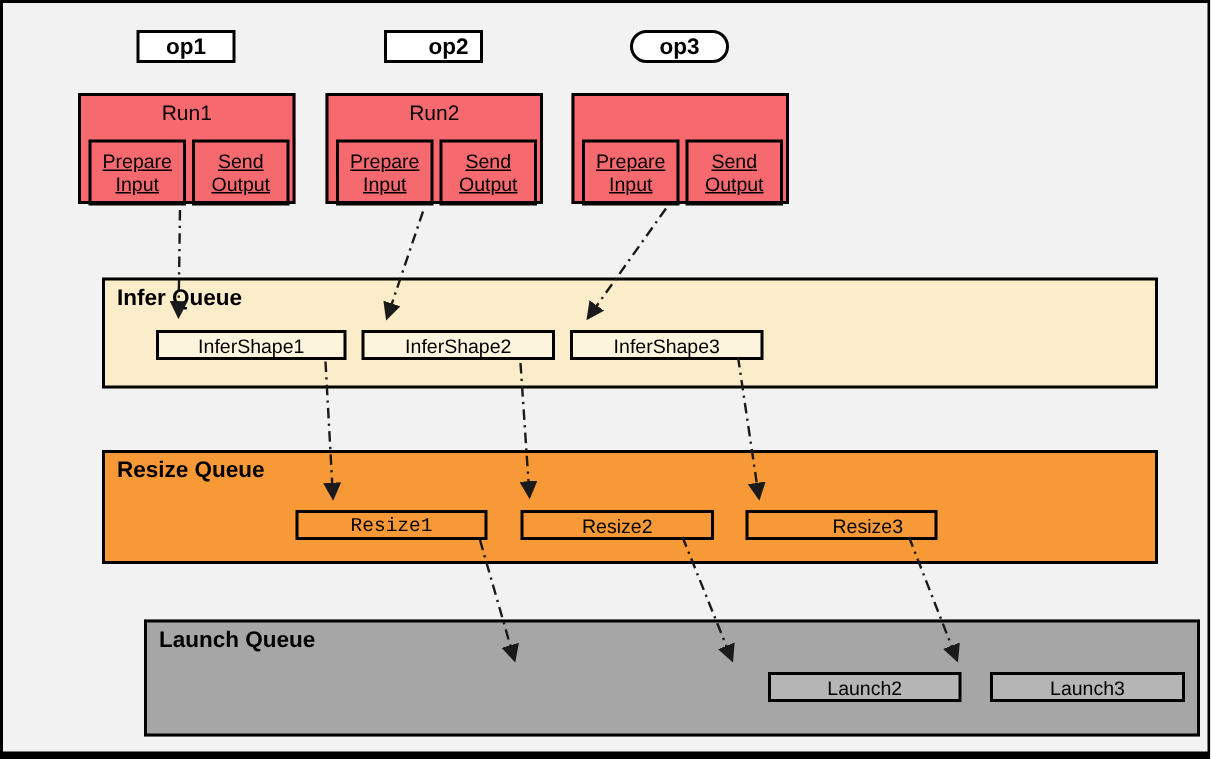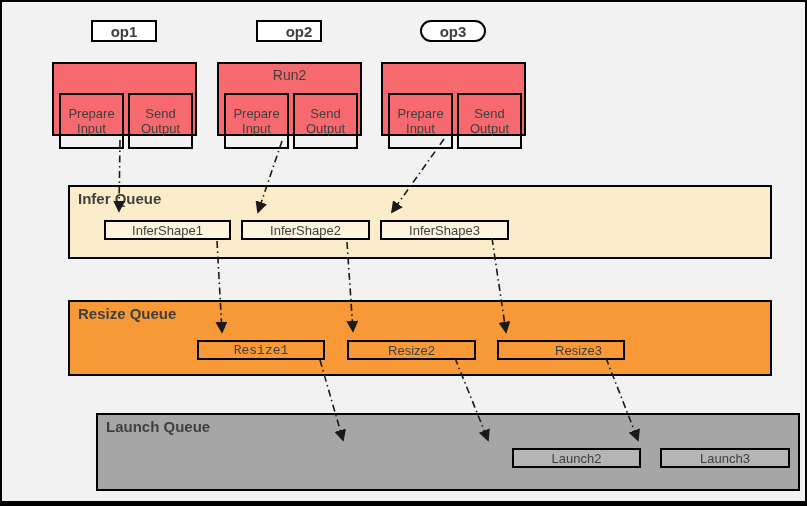--- a/index.html
+++ b/index.html
@@ -1,20 +1,20 @@
 <!DOCTYPE html>
 <html><head>
 <meta charset="utf-8">
 <style>
   html,body { margin:0; padding:0; background:#ffffff; }
   .canvas {
     position:relative; width:807px; height:506px;
     background:#F2F2F2;
     font-family:"Liberation Sans", sans-serif;
-    color:#404040;
+    color:#000000;
     overflow:hidden;
   }
   .frame-border {
     position:absolute; inset:0; box-sizing:border-box;
     border:2px solid #000; border-bottom-width:5px;
     pointer-events:none; z-index:60;
   }
   
   .op {
     position:absolute; top:20px; width:66px; height:22px;
@@ -25,24 +25,24 @@
   #op1 { left:91px; } #op2 { left:256px;padding-left:20px; } #op3 { left:420px;border-radius:11px; }
 
   
   .run {
     position:absolute; top:62px; width:145px; height:74px;
     box-sizing:border-box; border:2px solid #000; z-index:5;
   }
   #run1 { left:52px; } #run2 { left:217px; } #run3 { left:381px; }
   .run-title { text-align:center; font-size:14px; margin-top:3px; }
   .sub {
-    position:absolute; top:29px; width:65px; height:56px;
+    position:absolute; top:29px; width:65px; height:44px;
     box-sizing:border-box; border:2px solid #000;
     display:flex; flex-direction:column; align-items:center; justify-content:center;
-    font-size:13px; line-height:15px; text-align:right;
+    font-size:13px; line-height:15px; text-align:right;text-decoration:underline;
   }
   .sub.prepare { left:5px; }
   .sub.send { left:74px; }
 
   
   .queue {
     position:absolute; left:68px; width:704px;
     box-sizing:border-box; border:2px solid #000; z-index:4;
   }
   #queue-infer  { top:185px; height:74px; }
@@ -82,20 +82,21 @@
     <span>op1</span>
   </div>
   <div class="op" id="op2" style="background: rgb(255, 255, 255);">
     <span>op2</span>
   </div>
   <div class="op" id="op3" style="background: rgb(255, 255, 255);">
     <span>op3</span>
   </div>
 
   <div class="run" id="run1" style="background: rgb(246, 105, 110);">
+    <div class="run-title">Run1</div>
     <div class="sub prepare">
       <span>Prepare</span>
       <span>Input</span>
     </div>
     <div class="sub send">
       <span>Send</span>
       <span>Output</span>
     </div>
   </div>
 

